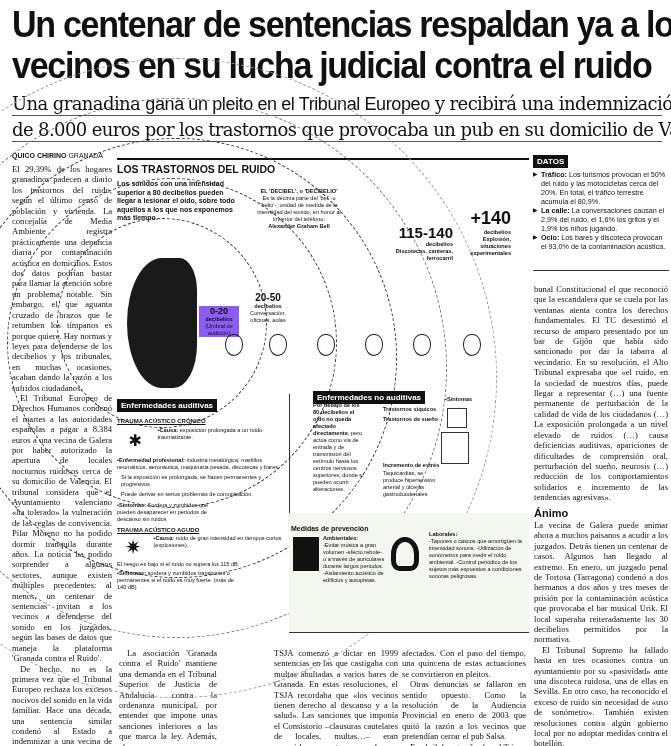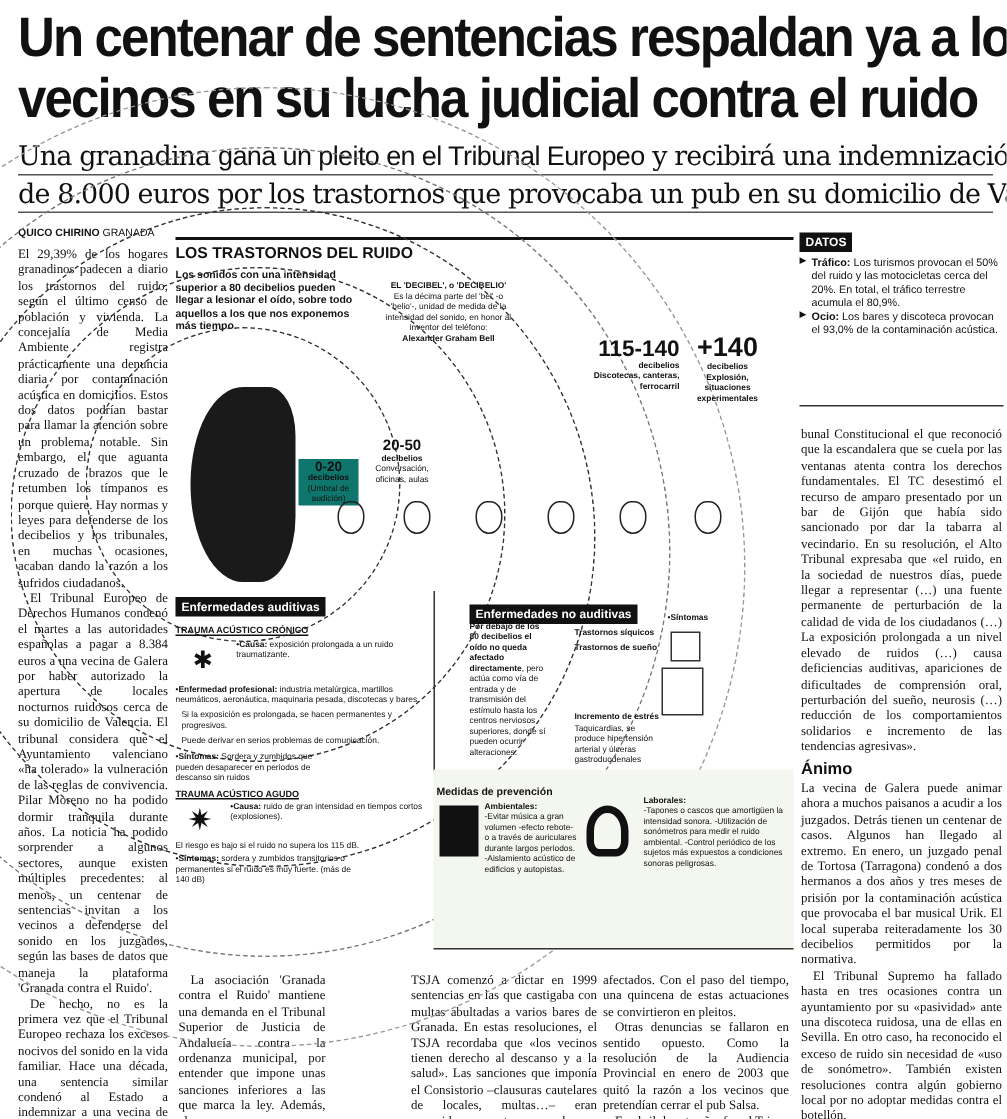--- a/index.html
+++ b/index.html
@@ -51,20 +51,21 @@
 <div class="col" style="left:402px;top:648px;width:124px">
   <p class="ni">afectados. Con el paso del tiempo, una quincena de estas actuaciones se convirtieron en pleitos.</p>
   <p>Otras denuncias se fallaron en sentido opuesto. Como la resolución de la Audiencia Provincial en enero de 2003 que quitó la razón a los vecinos que pretendían cerrar el pub Salsa.</p>
   <p>En abril de este año, fue el Tri-</p>
 </div>
 
 <div class="dat">
   <span class="boxhead">DATOS</span>
   <ul style="margin-top:2px">
     <li><b>Tráfico:</b><span> Los turismos provocan el 50% del ruido y las motocicletas cerca del 20%. En total, el tráfico terrestre acumula el 80,9%.</span></li>
+    <li><b>La calle:</b><span> La conversaciones causan el 2,9% del ruido, el 1,6% los gritos y el 1,9% los niños jugando.</span></li>
     <li><b>Ocio:</b><span> Los bares y discoteca provocan el 93,0% de la contaminación acústica.</span></li>
   </ul>
 </div>
 <div class="col" style="left:534px;top:284px;width:134px">
   <p class="ni">bunal Constitucional el que reconoció que la escandalera que se cuela por las ventanas atenta contra los derechos fundamentales. El TC desestimó el recurso de amparo presentado por un bar de Gijón que había sido sancionado por dar la tabarra al vecindario. En su resolución, el Alto Tribunal expresaba que «el ruido, en la sociedad de nuestros días, puede llegar a representar (…) una fuente permanente de perturbación de la calidad de vida de los ciudadanos (…) La exposición prolongada a un nivel elevado de ruidos (…) causa deficiencias auditivas, apariciones de dificultades de comprensión oral, perturbación del sueño, neurosis (…) reducción de los comportamientos solidarios e incremento de las tendencias agresivas».</p>
   <h3>Ánimo</h3>
   <p class="ni">La vecina de Galera puede animar ahora a muchos paisanos a acudir a los juzgados. Detrás tienen un centenar de casos. Algunos han llegado al extremo. En enero, un juzgado penal de Tortosa (Tarragona) condenó a dos hermanos a dos años y tres meses de prisión por la contaminación acústica que provocaba el bar musical Urik. El local superaba reiteradamente los 30 decibelios permitidos por la normativa.</p>
   <p>El Tribunal Supremo ha fallado hasta en tres ocasiones contra un ayuntamiento por su «pasividad» ante una discoteca ruidosa, una de ellas en Sevilla. En otro caso, ha reconocido el exceso de ruido sin necesidad de «uso de sonómetro». También existen resoluciones contra algún gobierno local por no adoptar medidas contra el botellón.</p>
 </div>
 
@@ -79,36 +80,36 @@
   </div>
 
   <div style="position:absolute;left:10px;top:100px;width:70px;height:130px;background:#1a1a1a;border-radius:60% 30% 40% 60%"></div>
 
   <div class="ring" style="left:-60px;top:60px;width:210px;height:210px"></div>
   <div class="ring" style="left:-110px;top:20px;width:330px;height:330px"></div>
   <div class="ring" style="left:-160px;top:-20px;width:440px;height:440px"></div>
   <div class="ring" style="left:-210px;top:-60px;width:540px;height:540px;border-color:#777"></div>
   <div class="ring" style="left:-260px;top:-100px;width:640px;height:640px;border-color:#999"></div>
 
-  <div style="position:absolute;left:82px;top:148px;width:40px;text-align:center;background:#0f766e">
+  <div style="position:absolute;left:82px;top:148px;width:40px;text-align:center;background:#8b5cf6">
     <div style="font-weight:bold;font-size:9px">0-20</div>
     <div class="sm bold">decibelios</div>
     <div class="sm">(Umbral de audición)</div>
   </div>
   <div style="position:absolute;left:128px;top:134px;width:46px;text-align:center">
     <div style="font-weight:bold;font-size:10px">20-50</div>
     <div class="sm bold">decibelios</div>
     <div class="sm">Conversación, oficinas, aulas</div>
   </div>
   <div style="position:absolute;left:276px;top:66px;width:60px;text-align:right">
     <div style="font-weight:bold;font-size:15px">115-140</div>
     <div class="sm bold">decibelios</div>
     <div class="sm bold">Discotecas, canteras, ferrocarril</div>
   </div>
-  <div style="position:absolute;left:342px;top:63px;width:52px;text-align:center">
+  <div style="position:absolute;left:342px;top:50px;width:52px;text-align:right">
     <div style="font-weight:bold;font-size:18px">+140</div>
     <div class="sm bold">decibelios</div>
     <div class="sm bold">Explosión, situaciones experimentales</div>
   </div>
 
   <div class="face" style="left:108px;top:176px"></div>
   <div class="face" style="left:152px;top:176px"></div>
   <div class="face" style="left:200px;top:176px"></div>
   <div class="face" style="left:248px;top:176px"></div>
   <div class="face" style="left:296px;top:176px"></div>
@@ -128,21 +129,21 @@
     <div style="font-size:6px;font-weight:bold;text-decoration:underline;margin-top:4px">TRAUMA ACÚSTICO AGUDO</div>
     <div style="display:flex;gap:4px;margin-top:2px">
       <div style="width:40px;height:24px;font-size:20px;line-height:24px;text-align:center">✷</div>
       <div class="sm"><b>•Causa:</b><span> ruido de gran intensidad en tiempos cortos (explosiones).</span></div>
     </div>
     <div class="sm" style="margin-top:2px">El riesgo es bajo si el ruido no supera los 115 dB.</div>
     <div class="sm" style="margin-top:2px;width:120px"><b>•Síntomas:</b><span> sordera y zumbidos transitorios o permanentes si el ruido es muy fuerte. (más de 140 dB)</span></div>
   </div>
   <div style="position:absolute;left:172px;top:236px;height:120px;border-left:1px solid #333"></div>
 
-  <div style="position:absolute;left:196px;top:241px;width:214px;height:120px">
+  <div style="position:absolute;left:196px;top:228px;width:214px;height:120px">
     <span class="boxhead">Enfermedades no auditivas</span>
     <div class="sm" style="position:absolute;left:0;top:16px;width:54px"><b>Por debajo de los 80 decibelios el oído no queda afectado directamente</b><span>, pero actúa como vía de entrada y de transmisión del estímulo hasta los centros nerviosos superiores, donde sí pueden ocurrir alteraciones.</span></div>
     <div class="sm bold" style="position:absolute;left:132px;top:10px">•Síntomas</div>
     <div class="sm bold" style="position:absolute;left:70px;top:20px">Trastornos síquicos</div>
     <div class="sm bold" style="position:absolute;left:70px;top:30px">Trastornos de sueño</div>
     <div class="sm bold" style="position:absolute;left:70px;top:76px">Incremento de estrés</div>
     <div class="sm" style="position:absolute;left:70px;top:84px;width:56px">Taquicardias, se produce hipertensión arterial y úlceras gastroduodenales</div>
     <div style="position:absolute;left:134px;top:22px;width:20px;height:20px;border:1px solid #333"></div>
     <div style="position:absolute;left:128px;top:46px;width:28px;height:32px;border:1px solid #333"></div>
   </div>

